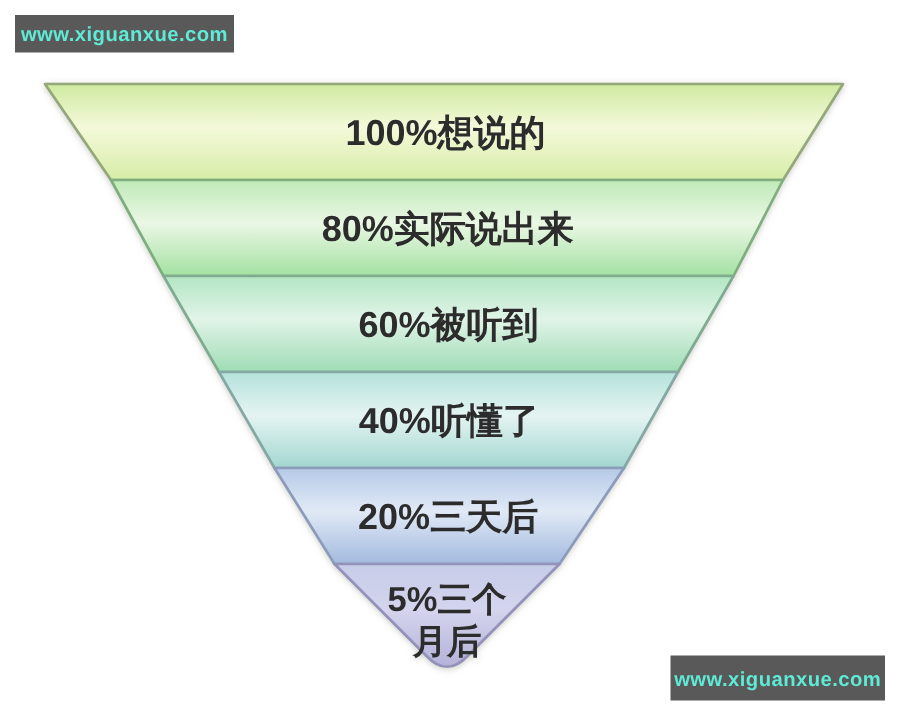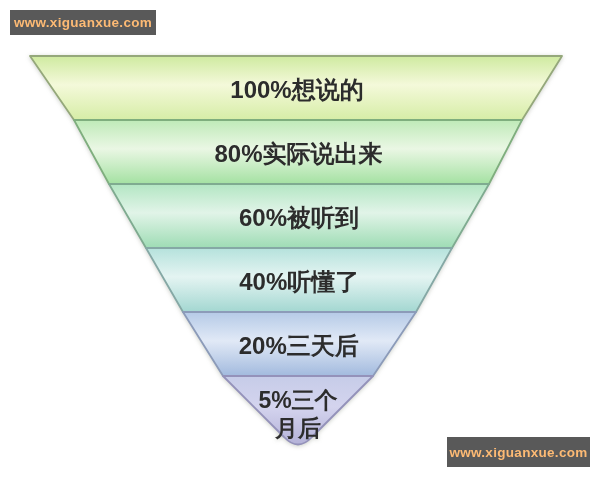--- a/index.html
+++ b/index.html
@@ -2,21 +2,21 @@
 <html><head>
 <meta charset="utf-8">
 <style>
   html,body{margin:0;padding:0;background:#ffffff;}
   .stage{
     position:relative;width:600px;height:480px;background:#ffffff;overflow:hidden;
     font-family:"Liberation Sans","DejaVu Sans",sans-serif;
   }
   .wm{
     position:absolute;display:flex;align-items:center;justify-content:center;
-    background:#595959;color:#fdba74;font-weight:bold;font-size:13.5px;
+    background:#595959;color:#5eead4;font-weight:bold;font-size:13.5px;
     letter-spacing:.3px;white-space:nowrap;
   }
   .wm-tl{left:10px;top:10px;width:146px;height:25px;}
   .wm-br{left:447px;top:437px;width:143px;height:30px;}
   #funnel-svg{
     position:absolute;left:0;top:0;
     filter:drop-shadow(0 1px 2px rgba(90,100,80,.30));
   }
   #funnel-svg text{
     font-family:"Liberation Sans","DejaVu Sans",sans-serif;

